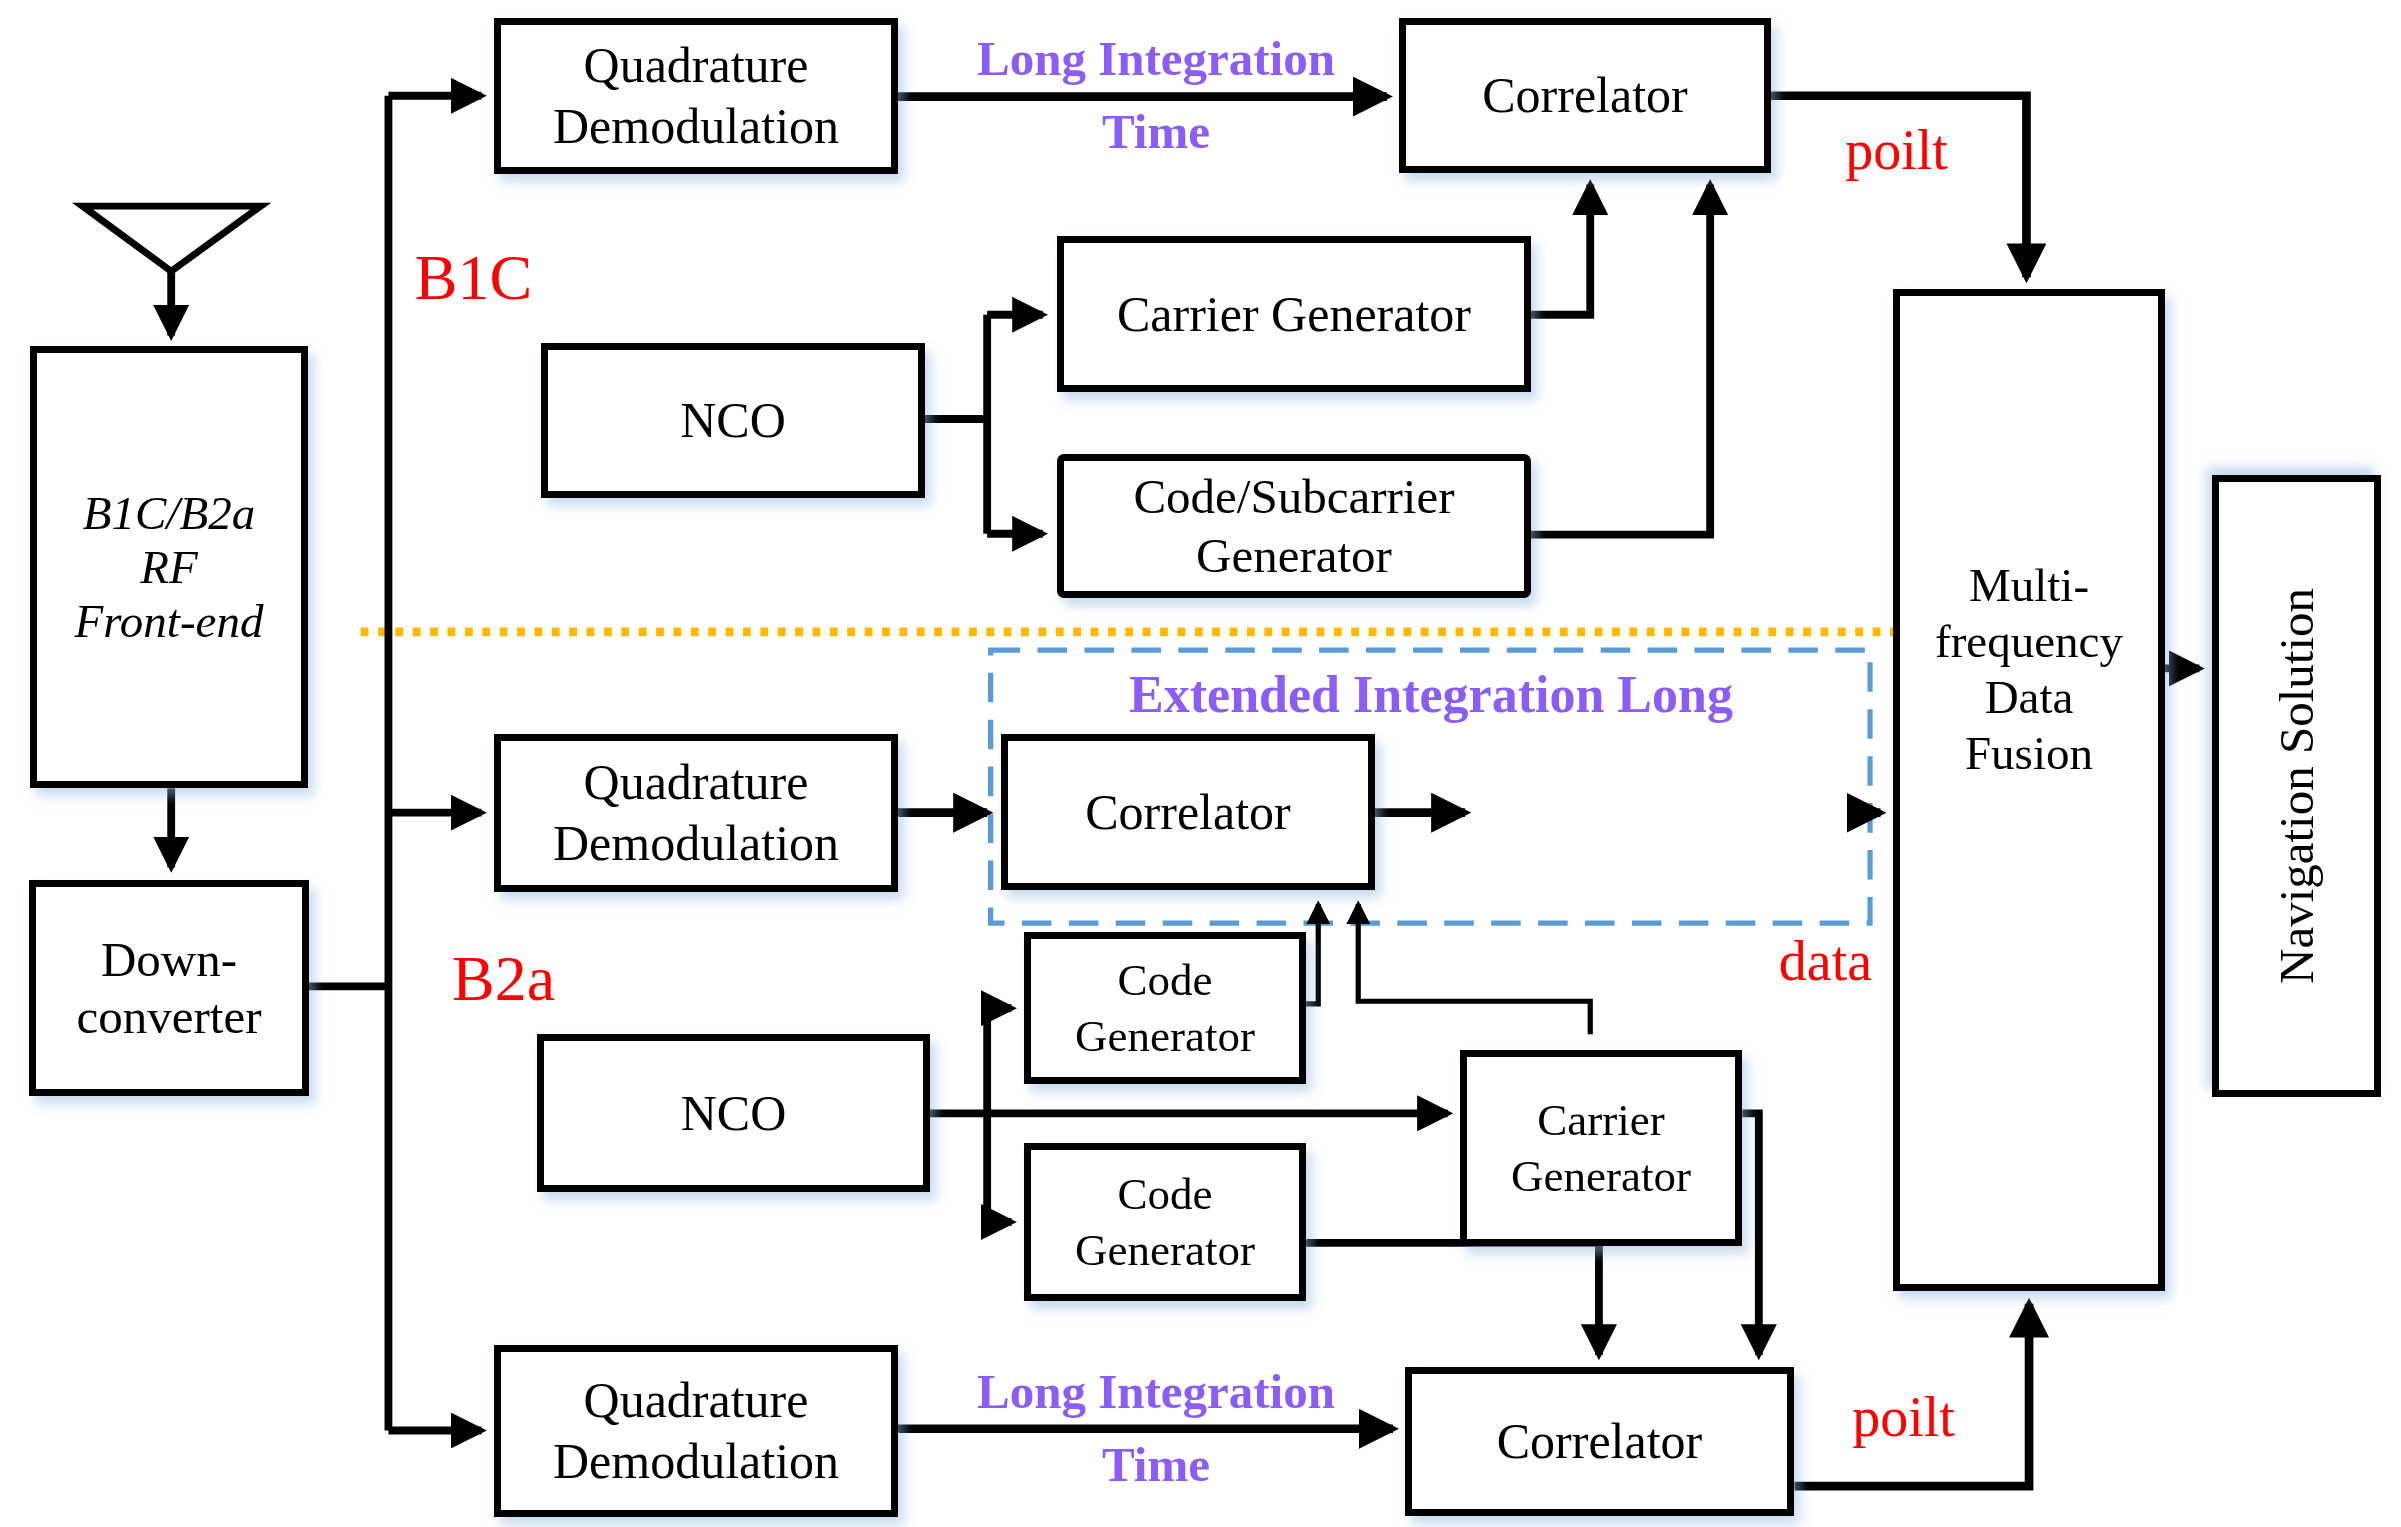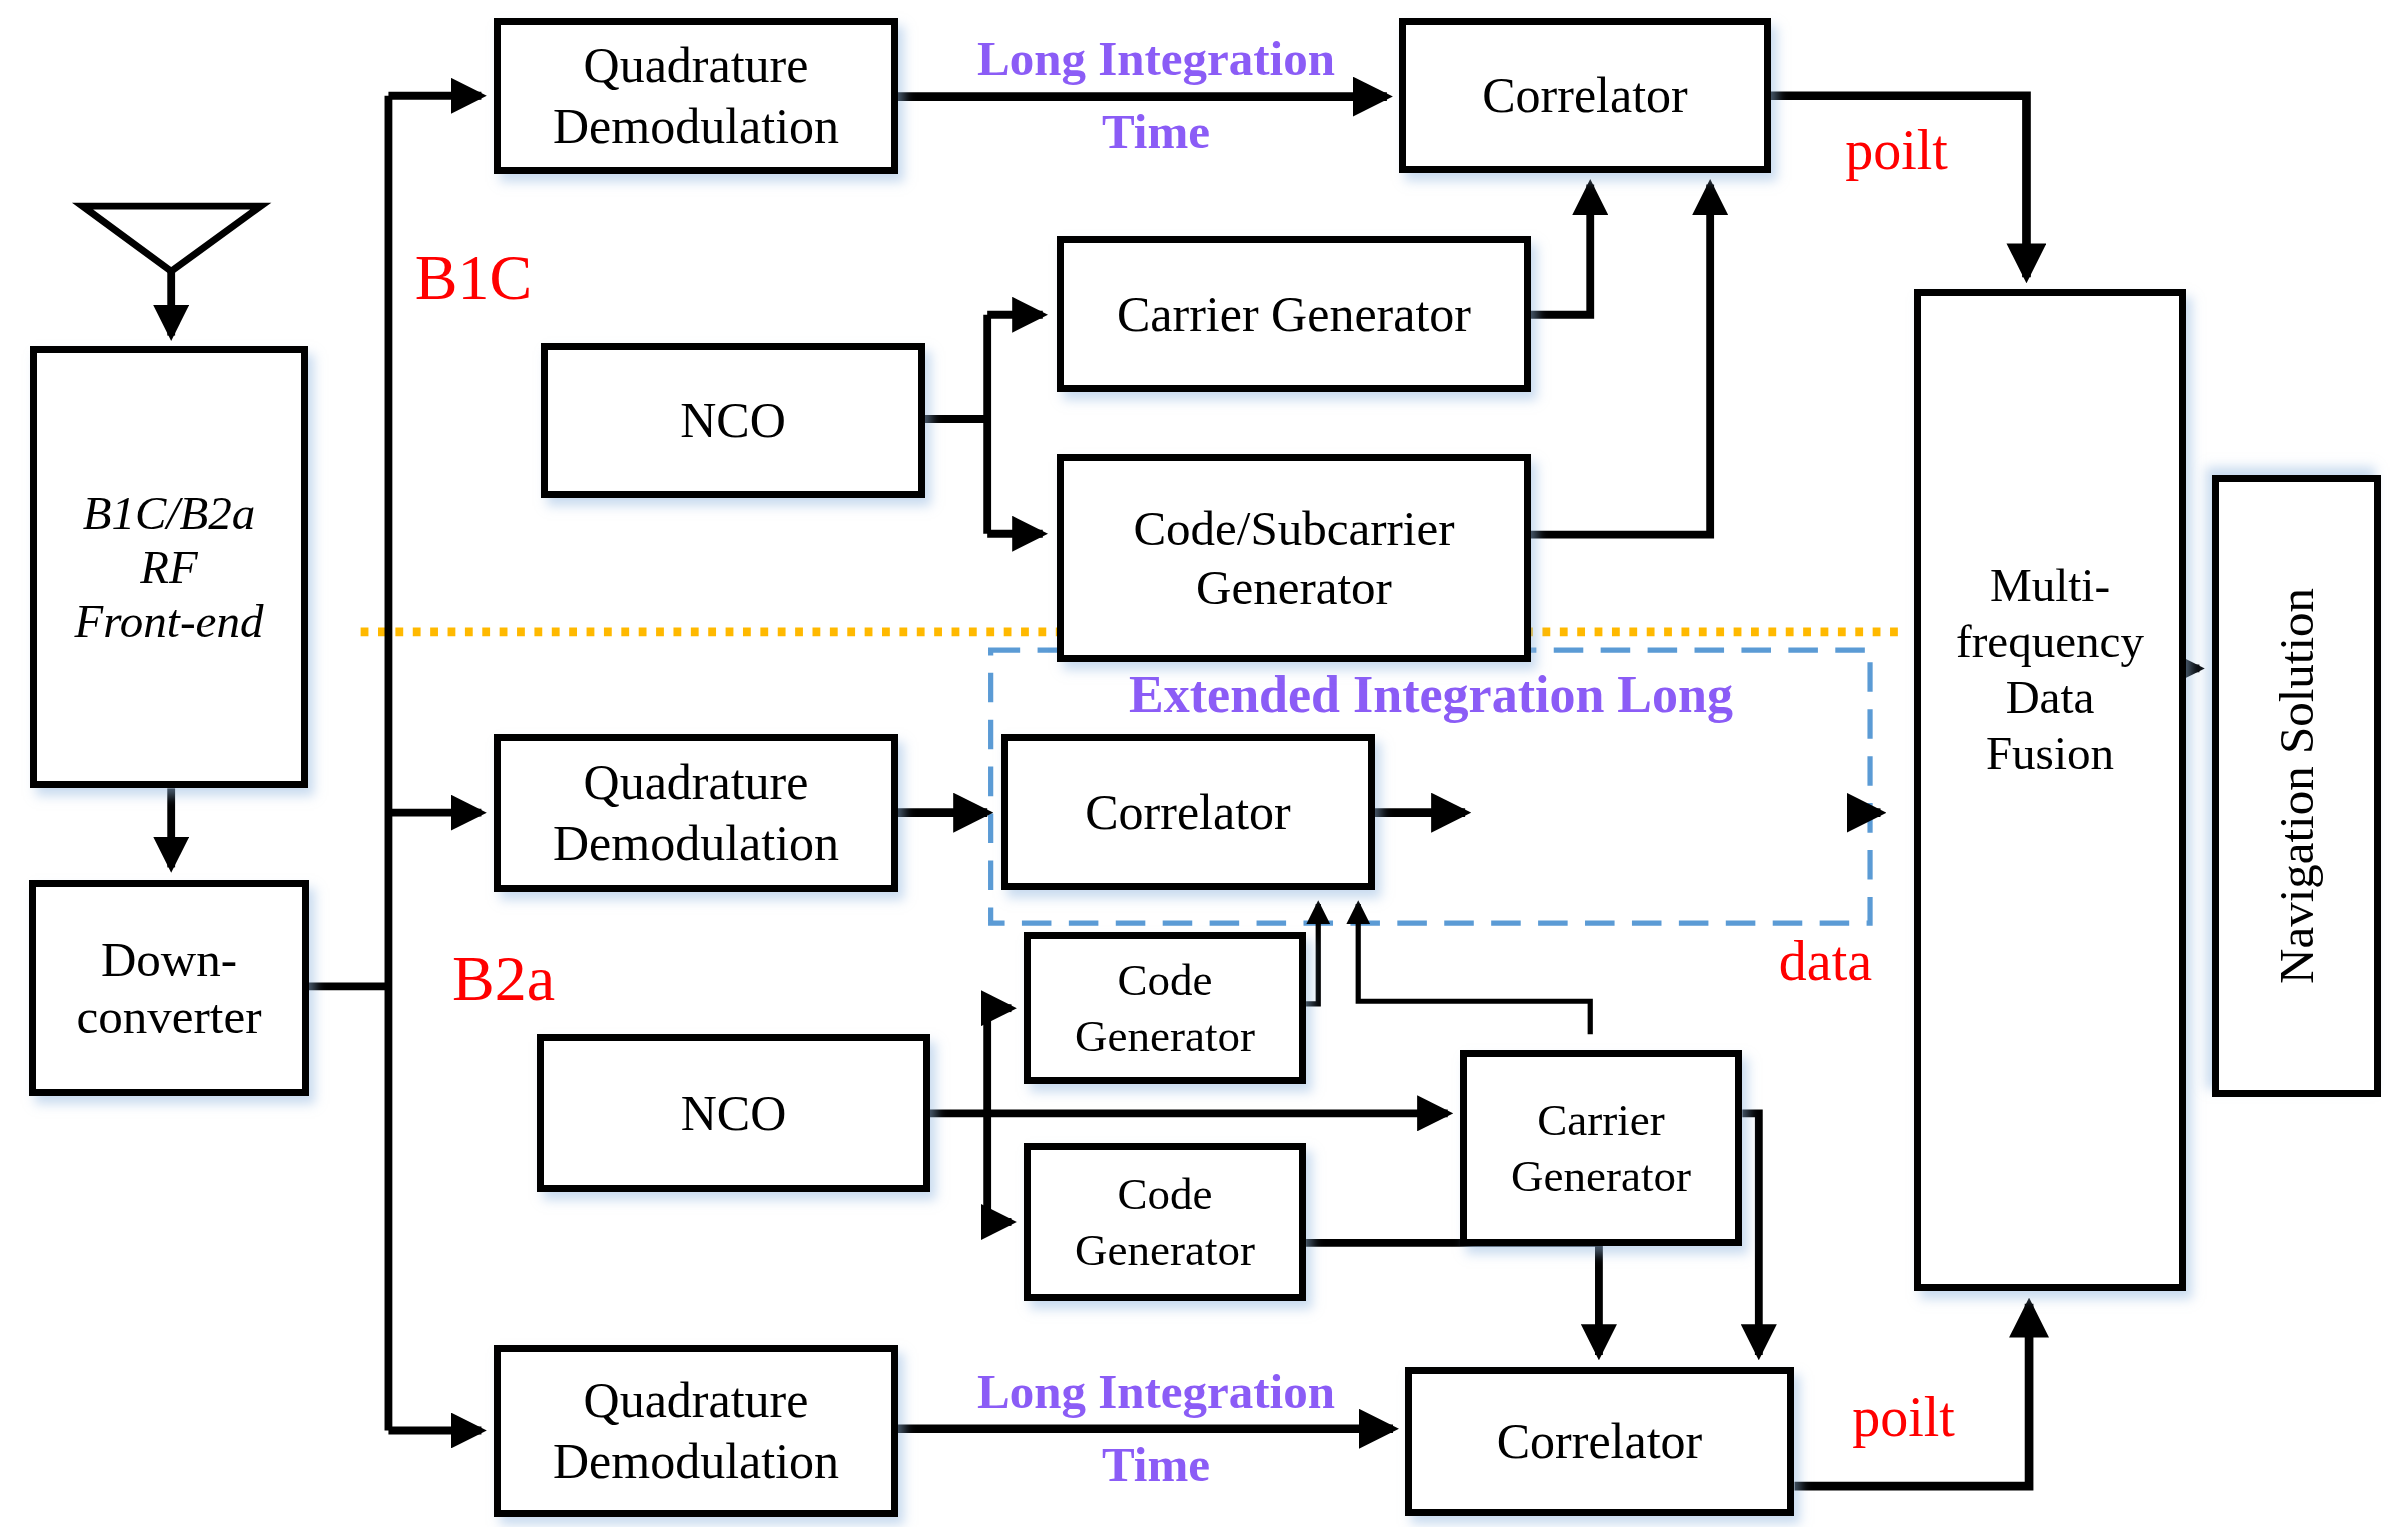--- a/index.html
+++ b/index.html
@@ -114,21 +114,21 @@
 
   <div class="block" style="left:494px;top:18px;width:404px;height:156px;">Quadrature
 Demodulation</div>
 
   <div class="block" style="left:1399px;top:18px;width:372px;height:155px;">Correlator</div>
 
   <div class="block" style="left:541px;top:343px;width:384px;height:155px;">NCO</div>
 
   <div class="block" style="left:1057px;top:236px;width:474px;height:156px;">Carrier Generator</div>
 
-  <div class="block" style="left:1057px;top:454px;width:474px;height:208px;font-size:49px;line-height:59px;">Code/Subcarrier
+  <div class="block" style="left:1057px;top:454px;width:474px;height:144px;font-size:49px;line-height:59px;border-radius:7px;">Code/Subcarrier
 Generator</div>
 
   <div class="block" style="left:494px;top:734px;width:404px;height:158px;">Quadrature
 Demodulation</div>
 
   <div class="block" style="left:1001px;top:734px;width:374px;height:156px;">Correlator</div>
 
 
   <div class="block" style="left:537px;top:1034px;width:393px;height:158px;">NCO</div>
 
@@ -139,21 +139,21 @@
 Generator</div>
 
   <div class="block" style="left:1460px;top:1034px;width:282px;height:196px;font-size:45px;line-height:56px;margin-top:16px;">Carrier
 Generator</div>
 
   <div class="block" style="left:494px;top:1345px;width:404px;height:172px;">Quadrature
 Demodulation</div>
 
   <div class="block" style="left:1405px;top:1367px;width:389px;height:149px;">Correlator</div>
 
-  <div class="block fusion-text" style="left:1893px;top:289px;width:272px;height:1002px;margin-left:21px;">Multi-
+  <div class="block fusion-text" style="left:1893px;top:289px;width:272px;height:1002px;">Multi-
 frequency
 Data
 Fusion</div>
 
   <div class="block nav-box" style="left:2212px;top:475px;width:169px;height:622px;">Navigation Solution</div>
 
 </div>
 
 
 </body></html>

